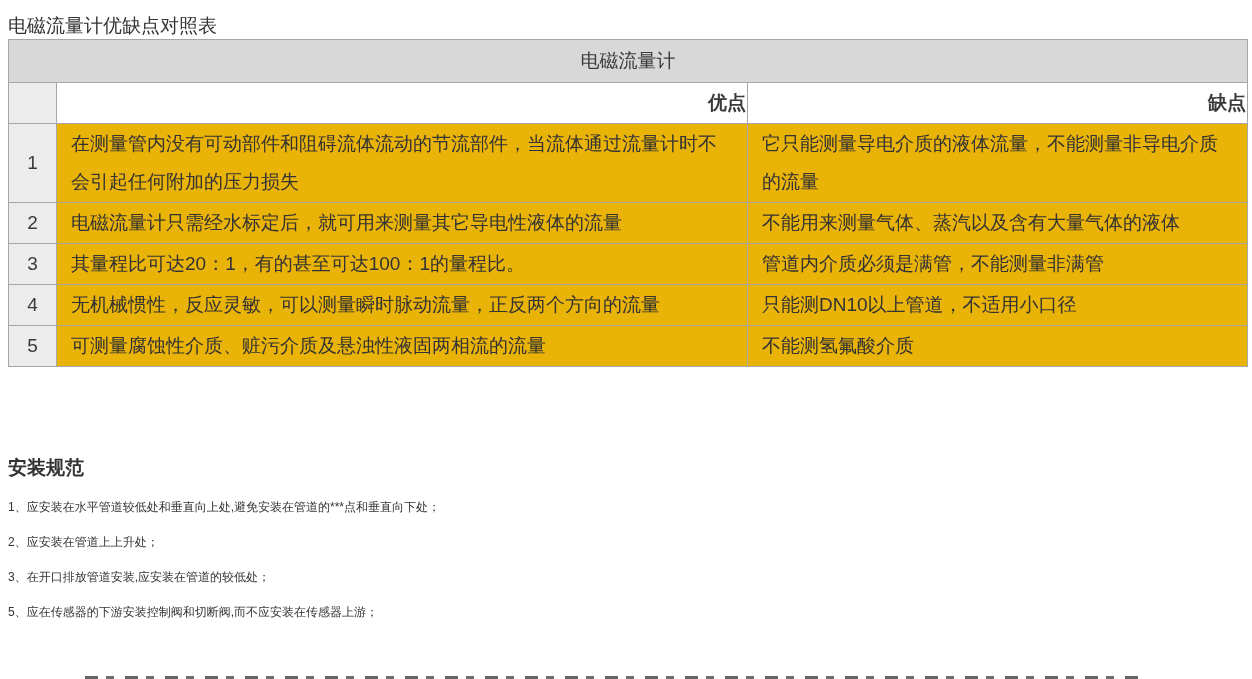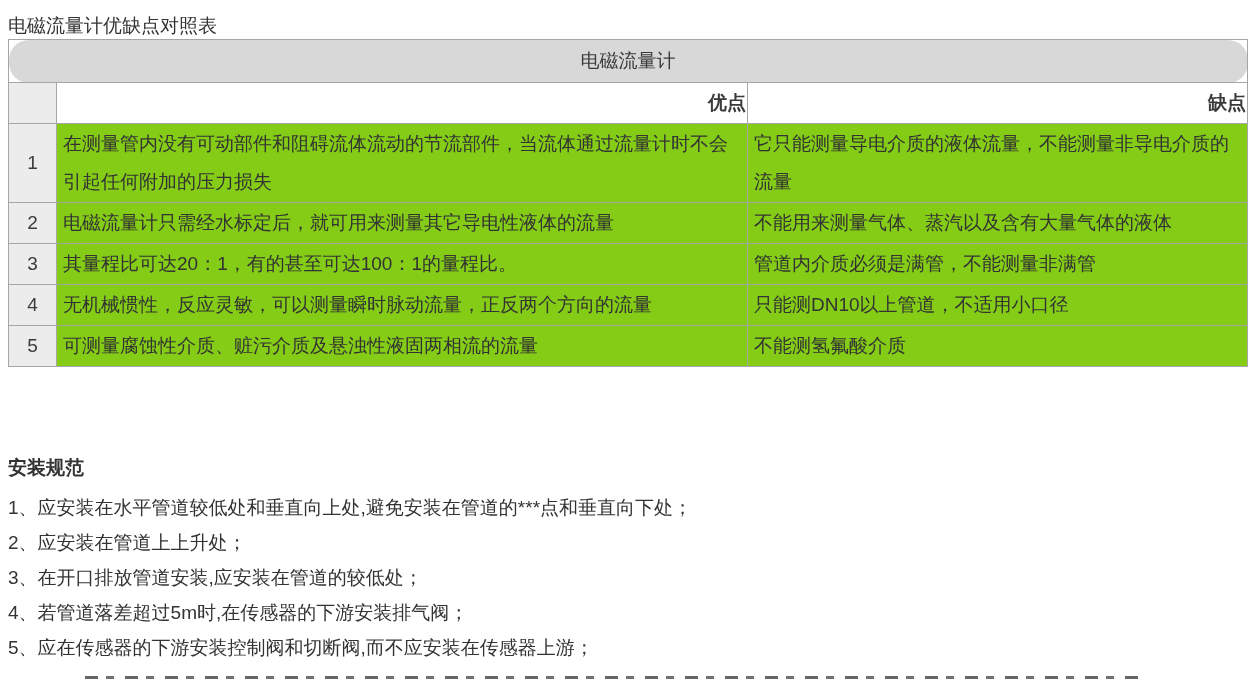--- a/index.html
+++ b/index.html
@@ -36,58 +36,57 @@
     vertical-align: middle;
     word-break: break-all;
   }
   .tbl-caption-cell {
     background: #d8d8d8;
     text-align: center;
     height: 40px;
     font-weight: normal;
     font-size: 20px;
     color: #3a3a3a;
-    border-radius: 20px;
   }
   .col-head {
     background: #ffffff;
     text-align: right;
     font-weight: bold;
     height: 38px;
     font-size: 20px;
     color: #3a3a3a;
   }
   .num-cell {
     background: #ececec;
     text-align: center;
     width: 48px;
     color: #3a3a3a;
   }
   .pro-cell, .con-cell {
-    background: #84cc16;
-    padding: 1px 6px;
+    background: #eab308;
+    padding: 1px 14px;
     line-height: 38px;
     text-align: left;
   }
   col.c-num { width: 48px; }
   col.c-pro { width: 691px; }
   col.c-con { width: 500px; }
 
   .install {
     margin-top: 88px;
   }
   .install-heading {
     font-size: 19px;
     font-weight: bold;
     line-height: 26px;
     margin: 0 0 9px 0;
     color: #333333;
   }
   .install-item {
-    font-size: 19px;
+    font-size: 12px;
     line-height: 35px;
     color: #333333;
     white-space: nowrap;
   }
   .clipped-next-line {
     position: absolute;
     left: 85px;
     bottom: 0;
     width: 1058px;
     height: 3px;
@@ -149,19 +148,18 @@
         <td class="con-cell">不能测氢氟酸介质</td>
       </tr>
     </tbody>
   </table>
 
   <div class="install">
     <p class="install-heading">安装规范</p>
     <div class="install-item">1、应安装在水平管道较低处和垂直向上处,避免安装在管道的***点和垂直向下处；</div>
     <div class="install-item">2、应安装在管道上上升处；</div>
     <div class="install-item">3、在开口排放管道安装,应安装在管道的较低处；</div>
-    <div class="install-item">4、若管道落差超过5m时,在传感器的下游安装排气阀；</div>
     <div class="install-item">5、应在传感器的下游安装控制阀和切断阀,而不应安装在传感器上游；</div>
   </div>
 
 </div>
 
 <div class="clipped-next-line"></div>
 
 </body></html>

